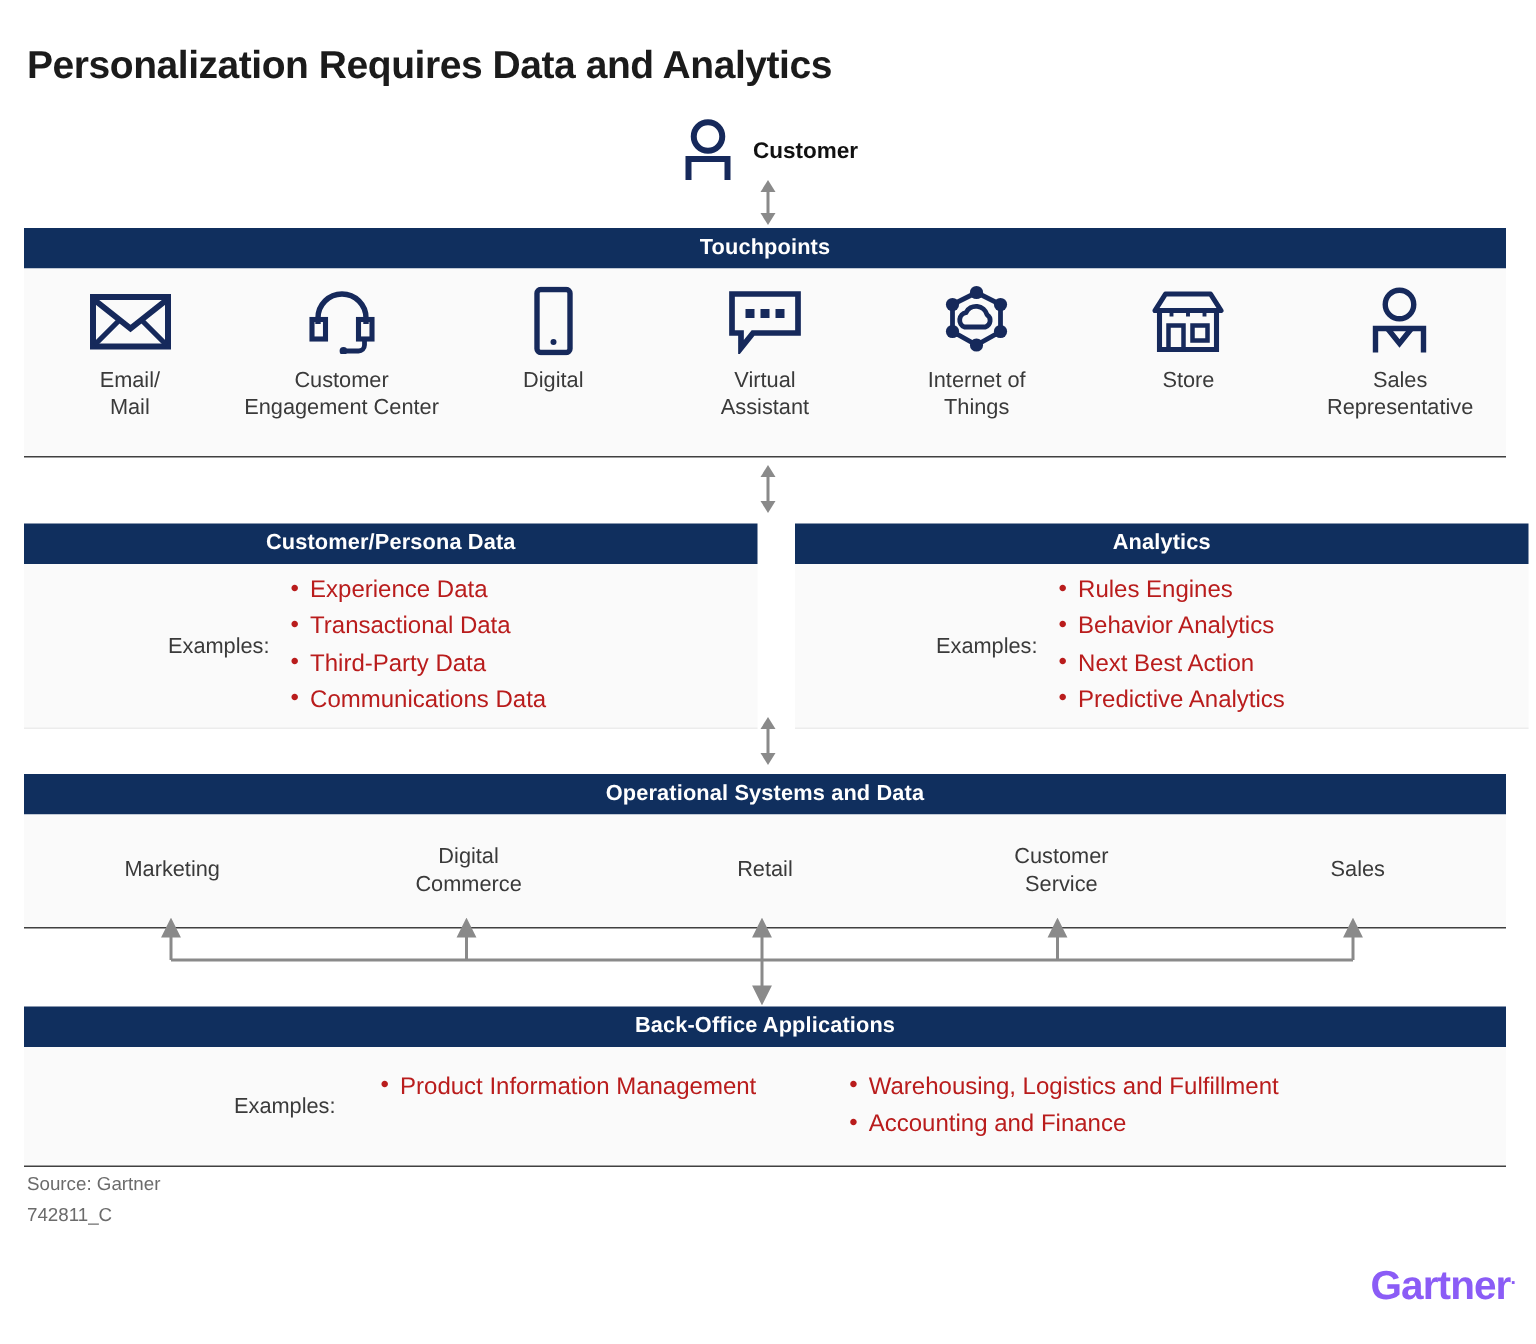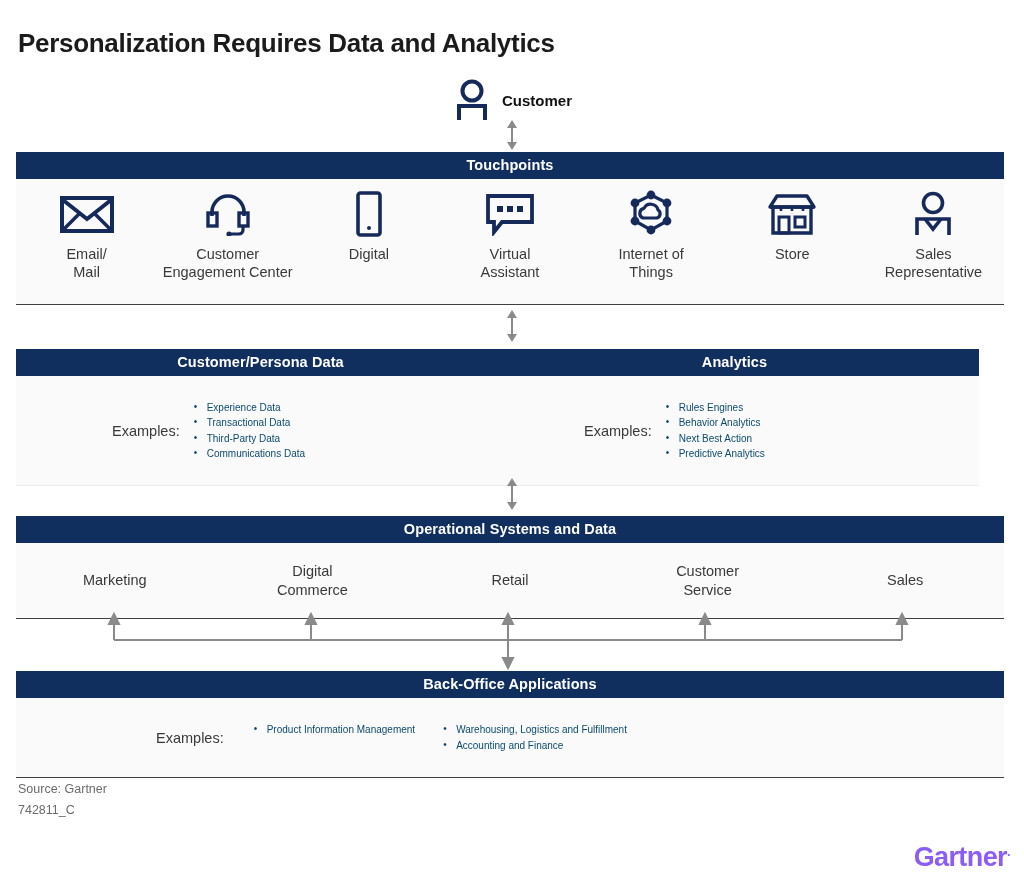--- a/index.html
+++ b/index.html
@@ -52,53 +52,53 @@
   }
   .tp-icon { height: 46px; display: flex; align-items: center; justify-content: center; }
   .tp-label {
     font-size: 14.5px; color: #3a3a3a; text-align: center; line-height: 1.25;
     white-space: pre-line;
   }
 
   
   .half { position: absolute; width: 489px; }
   #persona { left: 16px; top: 349px; }
-  #analytics { left: 490px; top: 349px; }
+  #analytics { left: 530px; top: 349px; }
   .half-body {
     background: #fafafa; height: 110px;
     display: flex; align-items: center; padding-left: 14px;
     border-bottom: 1px solid #ececec;
   }
   .examples-label { font-size: 14.5px; color: #3a3a3a; white-space: nowrap; }
   #persona .examples-label { margin-left: 82px; }
   #analytics .examples-label { margin-left: 80px; }
   .bullet-list { list-style: none; margin-left: 14px; }
   .bullet-list li {
-    font-size: 10px; color: #0c4a6e; line-height: 1.52;
+    font-size: 16px; color: #b91c1c; line-height: 1.52;
     position: relative; padding-left: 13px; white-space: nowrap;
   }
   .bullet-list li::before {
     content: "\2022"; position: absolute; left: 0; top: -1px;
   }
 
   
   #operational { top: 516px; }
   .op-body { display: flex; height: 76px; align-items: center; }
   .op-item {
     flex: 1; text-align: center; font-size: 14.5px;
     color: #3a3a3a; line-height: 1.25; white-space: pre-line;
   }
 
   
   #backoffice { top: 671px; }
   .bo-body {
     height: 80px; display: flex; align-items: center; padding-left: 14px;
   }
   .bo-label { font-size: 14.5px; color: #3a3a3a; margin-left: 126px; }
-  .bo-cols { display: flex; gap: 14px; margin-left: 16px; }
+  .bo-cols { display: flex; gap: 48px; margin-left: 16px; }
 
   
   .footer { position: absolute; left: 18px; top: 779px; }
   .footer div { font-size: 12.5px; color: #6b6b6b; line-height: 1.7; }
 
   .logo {
     position: absolute; right: 14px; top: 842px;
     font-size: 27px; font-weight: bold; color: #8b5cf6;
     letter-spacing: -0.6px;
   }

